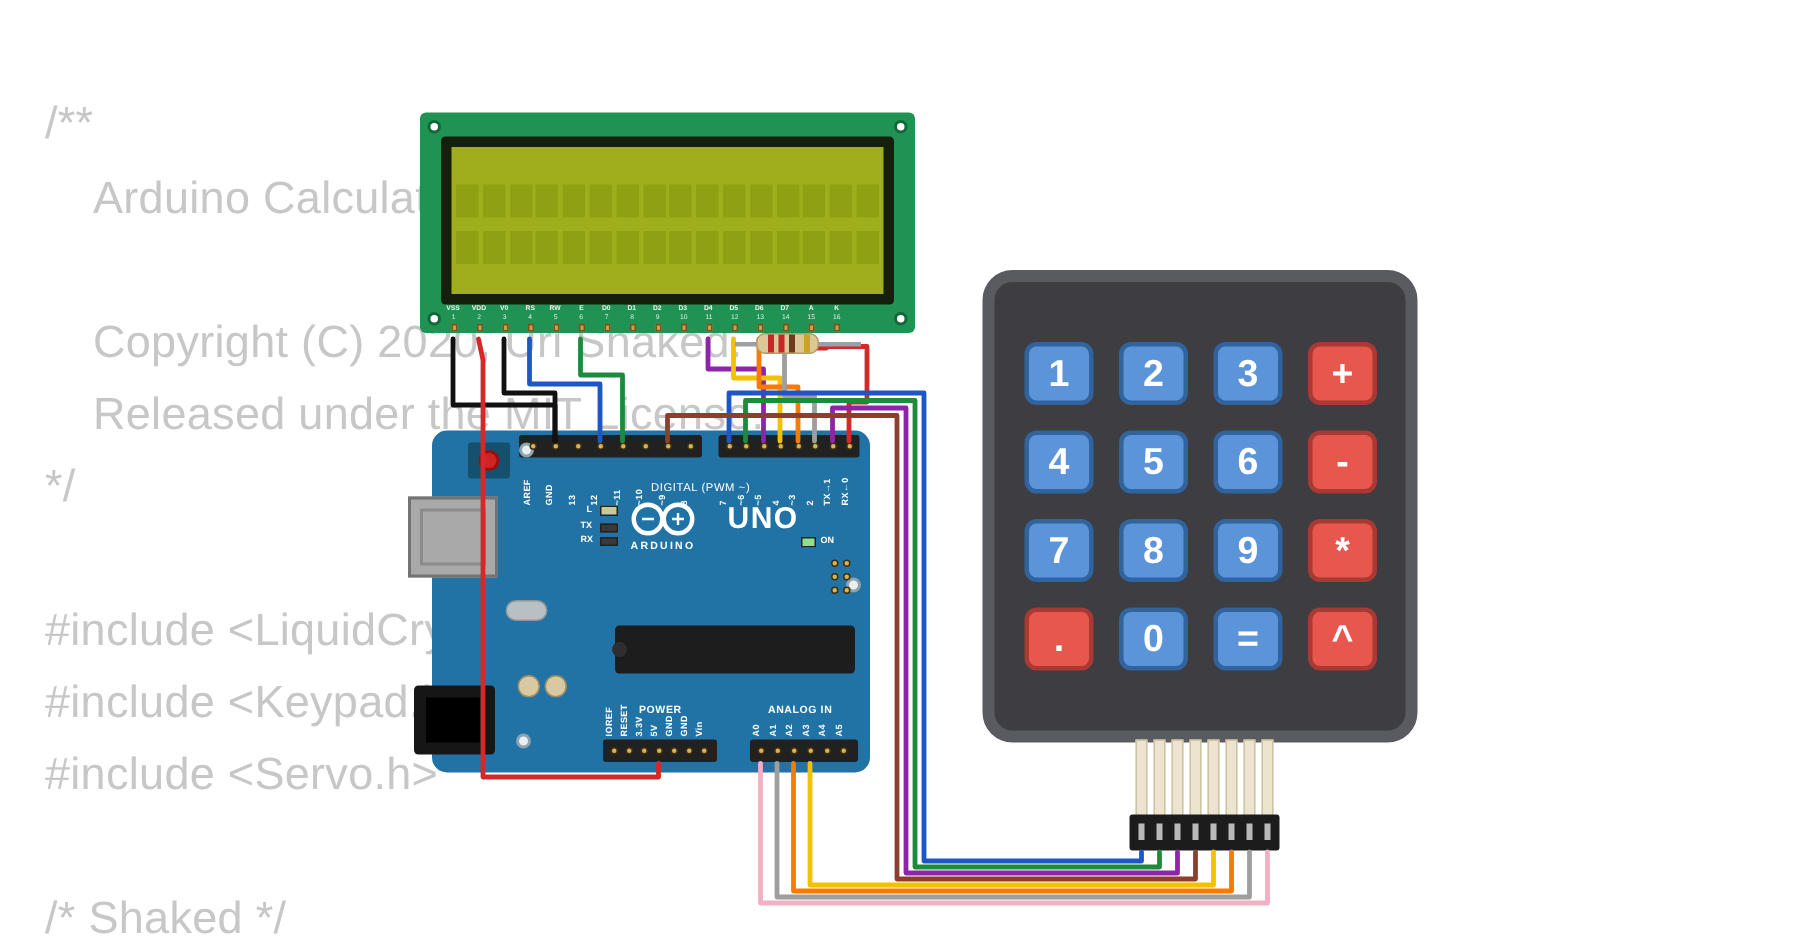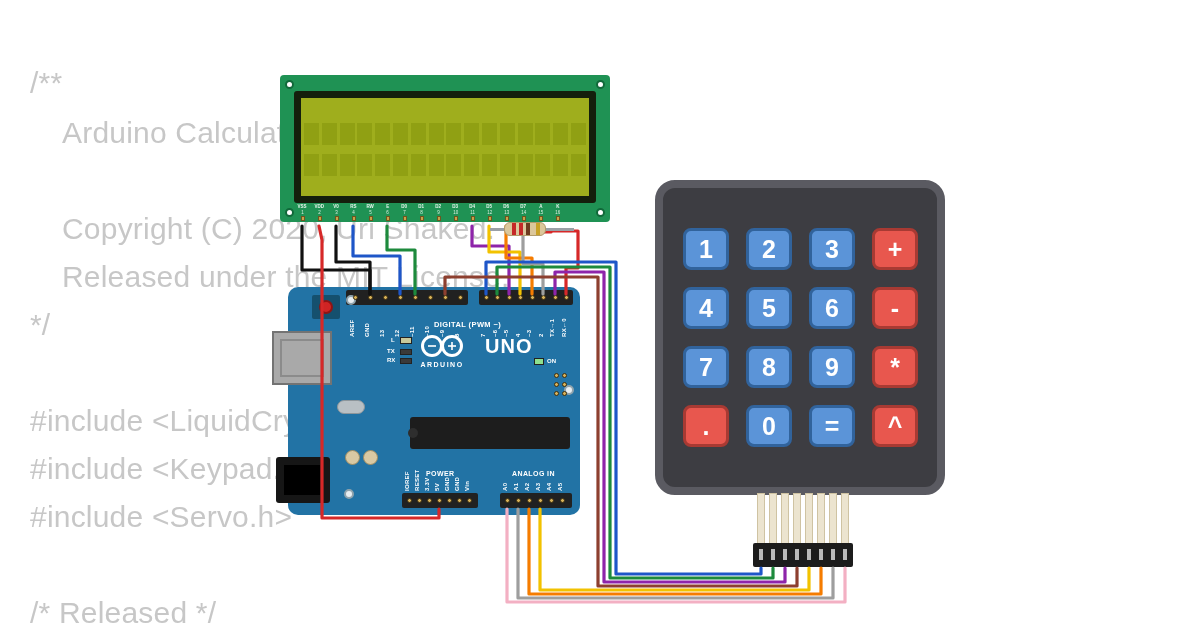--- a/index.html
+++ b/index.html
@@ -31,21 +31,21 @@
   .reset-btn{position:absolute;left:24px;top:8px;width:28px;height:24px;background:#15506e;border-radius:2px;}
   .reset-cap{position:absolute;left:7px;top:5px;width:14px;height:14px;border-radius:50%;background:#cf2424;border:2px solid #8e1414;}
   .hdr{position:absolute;top:3px;height:15px;background:#212121;border-radius:2px;}
   .hdr-tl{left:58px;width:122px;}
   .hdr-tr{left:191px;width:94px;}
   .hdr-b{position:absolute;top:206px;height:15px;background:#212121;border-radius:2px;}
   .hdr-power{left:114px;width:76px;}
   .hdr-analog{left:212px;width:72px;}
   .pin-dot{position:absolute;width:5px;height:5px;border-radius:50%;background:#d8b25a;border:1px solid #3c2f10;}
   .vlabel{position:absolute;width:9px;writing-mode:vertical-rl;transform:rotate(180deg);font-size:6px;font-weight:bold;color:#fff;letter-spacing:.3px;line-height:9px;}
-  .digital-label{position:absolute;left:146px;top:33px;font-size:7.5px;font-weight:bold;color:#fff;letter-spacing:.4px;}
+  .digital-label{position:absolute;left:146px;top:33px;font-size:7.5px;font-weight:normal;color:#fff;letter-spacing:.4px;}
   .sect-label{position:absolute;font-size:7px;font-weight:bold;color:#fff;letter-spacing:.4px;}
   #power-label{left:138px;top:183px;}
   #analog-label{left:224px;top:183px;}
   .led{position:absolute;background:#3a3a3a;border:1px solid #222;}
   .led-l{left:112px;top:50px;width:12px;height:7px;background:#c8c89a;}
   .led-tx{left:112px;top:62px;width:12px;height:6px;}
   .led-rx{left:112px;top:71px;width:12px;height:6px;}
   .led-on{left:246px;top:71px;width:10px;height:7px;background:#8ee08e;}
   .led-label{position:absolute;font-size:6px;font-weight:bold;color:#fff;}
   #lbl-l{left:103px;top:50px;}
@@ -95,21 +95,21 @@
 
   <div id="code-layer">
       <div class="code-line" style="left: 30px; top: 66px;">/**</div>
       <div class="code-line" style="left: 62px; top: 116px;">Arduino Calculator</div>
       <div class="code-line" style="left: 62px; top: 212px;">Copyright (C) 2020, Uri Shaked.</div>
       <div class="code-line" style="left: 62px; top: 260px;">Released under the MIT License.</div>
       <div class="code-line" style="left: 30px; top: 308px;">*/</div>
       <div class="code-line" style="left: 30px; top: 404px;">#include &lt;LiquidCrystal.h&gt;</div>
       <div class="code-line" style="left: 30px; top: 452px;">#include &lt;Keypad.h&gt;</div>
       <div class="code-line" style="left: 30px; top: 500px;">#include &lt;Servo.h&gt;</div>
-      <div class="code-line" style="left: 30px; top: 596px;">/* Released */</div>
+      <div class="code-line" style="left: 30px; top: 596px;">/* Shaked */</div>
     </div>
 
   <div id="lcd">
     <div class="lcd-hole" style="left:5px;top:5px"></div>
     <div class="lcd-hole" style="left:316px;top:5px"></div>
     <div class="lcd-hole" style="left:5px;top:133px"></div>
     <div class="lcd-hole" style="left:316px;top:133px"></div>
     <div class="lcd-screen">
       <div class="lcd-screen-inner">
         <div id="lcd-cells">

